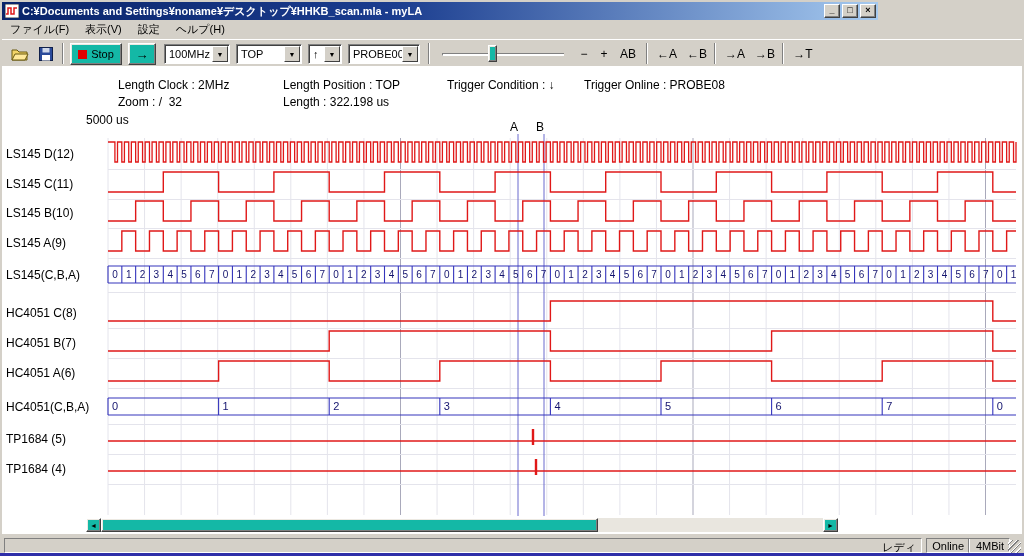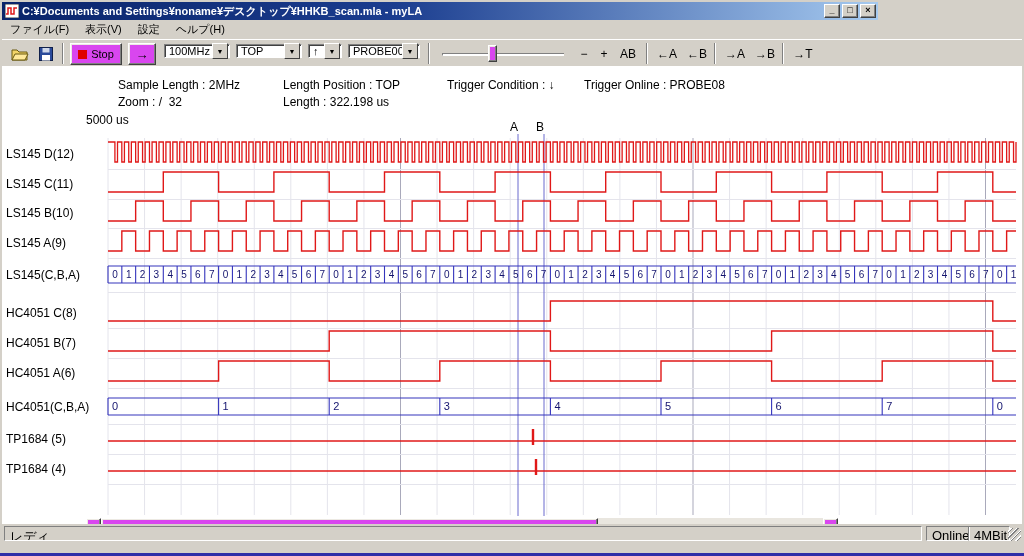--- a/index.html
+++ b/index.html
@@ -18,47 +18,47 @@
     border:1px solid; border-color:#fff #404040 #404040 #fff; box-shadow:inset -1px -1px 0 #808080;
     font-size:9px; font-weight:bold; text-align:center; line-height:11px; }
 
   
   .menubar { position:absolute; left:2px; top:20px; width:1020px; height:19px; display:flex; align-items:center; font-size:11px; color:#000; }
   .menu-item { padding:12px 8px; }
 
   
   .toolbar { position:absolute; left:2px; top:39px; width:1020px; height:27px; border-top:1px solid #fff; }
   .tb-sep { position:absolute; top:3px; width:2px; height:21px; border-left:1px solid #808080; border-right:1px solid #fff; }
-  .raised { background:#d946ef; border:1px solid; border-color:#fff #404040 #404040 #fff; box-shadow:inset -1px -1px 0 #808080, inset 1px 1px 0 #ece9e2; }
+  .raised { background:#14b8a6; border:1px solid; border-color:#fff #404040 #404040 #fff; box-shadow:inset -1px -1px 0 #808080, inset 1px 1px 0 #ece9e2; }
   .tb-icon-btn { position:absolute; top:3px; width:24px; height:22px; display:flex; align-items:center; justify-content:center; }
   .tb-btn { position:absolute; top:3px; height:22px; display:flex; align-items:center; justify-content:center; gap:4px; font-size:11px; color:#000; }
   .stop-sq { width:9px; height:9px; background:#e00000; display:inline-block; }
   .run-arrow { font-size:13px; font-weight:bold; }
-  .combo { position:absolute; top:4px; height:14px; background:#fff; border:1px solid; border-color:#808080 #fff #fff #808080; box-shadow:inset 1px 1px 0 #404040; display:flex; align-items:center; font-size:11px; }
+  .combo { position:absolute; top:4px; height:20px; background:#fff; border:1px solid; border-color:#808080 #fff #fff #808080; box-shadow:inset 1px 1px 0 #404040; display:flex; align-items:center; font-size:11px; }
   .combo-text { flex:1; padding-left:4px; white-space:nowrap; overflow:hidden; }
   .combo-btn { width:16px; height:16px; margin-right:1px; background:#d4d0c8; border:1px solid; border-color:#fff #404040 #404040 #fff; display:flex; align-items:center; justify-content:center; font-size:7px; color:#000; }
   .slider { position:absolute; top:3px; width:132px; height:22px; }
   .slider-track { position:absolute; left:6px; right:4px; top:10px; height:3px; background:#fff; border-top:1px solid #808080; border-left:1px solid #808080; border-bottom:1px solid #fff; }
   .slider-thumb { position:absolute; top:2px; width:9px; height:17px; }
   .tb-flat { position:absolute; top:4px; height:20px; display:flex; align-items:center; justify-content:center; font-size:12px; color:#000; }
 
   
   .client-bg { position:absolute; left:2px; top:66px; width:1020px; height:468px; background:#fff; }
   .info-text { position:absolute; font-size:12px; color:#000; white-space:pre; }
   #wave-svg { position:absolute; left:0; top:112px; }
   #wave-svg text { font-family:"Liberation Sans","DejaVu Sans",sans-serif; }
 
   
   .scrollbar { position:absolute; left:86px; top:518px; width:752px; height:14px; background:#e9e6df; }
   .sb-btn { position:absolute; top:0; width:15px; height:14px; display:flex; align-items:center; justify-content:center; font-size:7px; color:#000; }
   .sb-left { left:0; } .sb-right { right:0; }
   .sb-thumb { position:absolute; left:15px; top:0; width:497px; height:14px; }
 
   
-  .statusbar { position:absolute; left:2px; top:524px; width:1020px; height:19px; background:#d4d0c8; font-size:13px; color:#000; }
+  .statusbar { position:absolute; left:2px; top:536px; width:1020px; height:19px; background:#d4d0c8; font-size:11px; color:#000;text-align:right; }
   .sb-panel { position:absolute; top:2px; height:15px; border:1px solid; border-color:#808080 #fff #fff #808080; padding:1px 5px; white-space:nowrap; overflow:hidden; }
   .size-grip { position:absolute; right:1px; top:4px; width:13px; height:13px;
     background:repeating-linear-gradient(135deg, transparent 0 2px, #fff 2px 3px, #808080 3px 4px); }
   .bottom-strip { position:absolute; left:0; top:553px; width:1024px; height:3px; background:#2e2ea8; }
 </style>
 </head>
 <body>
 
 <div class="window">
 
@@ -140,21 +140,21 @@
     <div class="tb-flat" style="left:682px;width:26px">←B</div>
     <div class="tb-sep" style="left:712px"></div>
     <div class="tb-flat" style="left:720px;width:26px">→A</div>
     <div class="tb-flat" style="left:750px;width:26px">→B</div>
     <div class="tb-sep" style="left:780px"></div>
     <div class="tb-flat" style="left:788px;width:26px">→T</div>
   </div>
 
   <div class="client-bg"></div>
 
-  <div class="info-text" style="left:118px;top:78px">Sample Length : 2MHz</div>
+  <div class="info-text" style="left:118px;top:78px">Length Clock : 2MHz</div>
   <div class="info-text" style="left:283px;top:78px">Length Position : TOP</div>
   <div class="info-text" style="left:447px;top:78px">Trigger Condition : ↓</div>
   <div class="info-text" style="left:584px;top:78px">Trigger Online : PROBE08</div>
   <div class="info-text" style="left:118px;top:95px">Zoom : /  32</div>
   <div class="info-text" style="left:283px;top:95px">Length : 322.198 us</div>
   <div class="info-text" style="left:86px;top:113px">5000 us</div>
 
   <svg id="wave-svg" width="1024" height="406" viewBox="0 112 1024 406">
       <line x1="108.00" y1="138" x2="108.00" y2="515" stroke="#e4e4ec" stroke-width="1"></line>
       <line x1="144.56" y1="138" x2="144.56" y2="515" stroke="#e4e4ec" stroke-width="1"></line>

